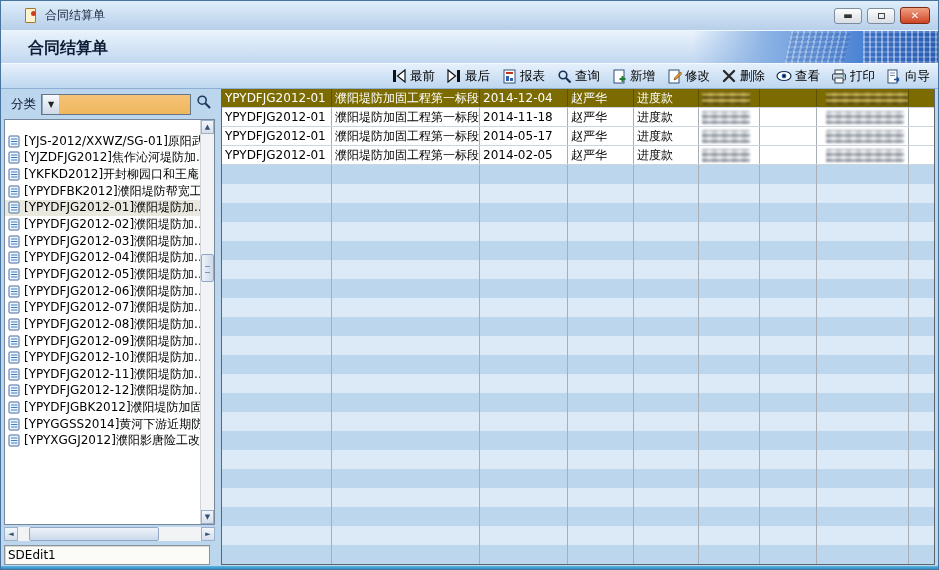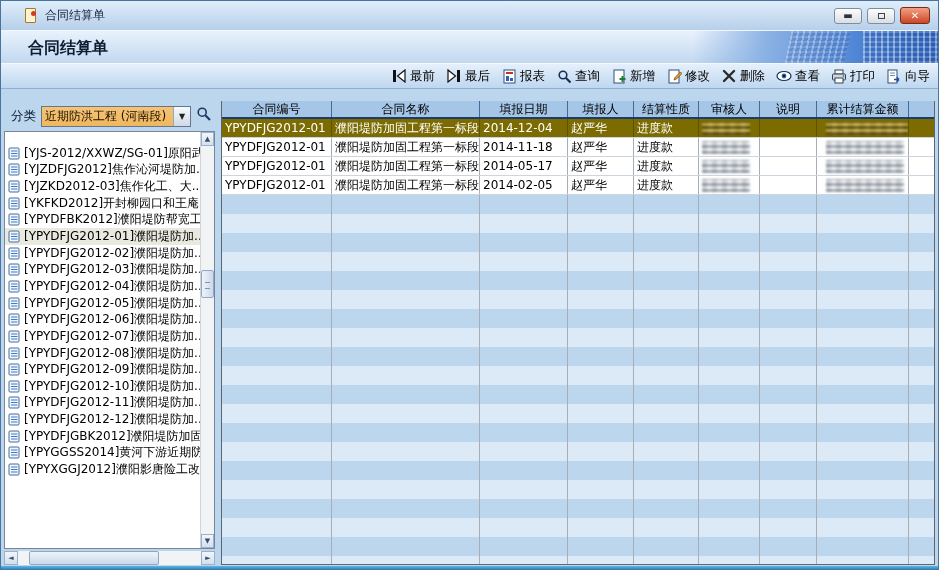--- a/index.html
+++ b/index.html
@@ -43,21 +43,21 @@
   
   .toolbar{position:absolute;top:62px;left:0;right:0;height:26px;
     background:linear-gradient(#e6f0fb,#bed7f0);
     border-top:1px solid #f4f9ff;border-bottom:1px solid #8fb0d4;
     display:flex;align-items:center;justify-content:flex-end;padding-right:8px;gap:11px;}
   .tb-item{display:flex;align-items:center;gap:3px;font-size:12.5px;color:#000;cursor:default;}
   .tb-item .ticon{width:16px;height:16px;display:flex;align-items:center;justify-content:center;}
   .tb-item svg{display:block;}
 
   
-  .main{position:absolute;top:88px;left:3px;right:3px;bottom:4px;display:flex;margin-top:12px;}
+  .main{position:absolute;top:88px;left:3px;right:3px;bottom:4px;display:flex;}
 
   
   .left-panel{width:211px;flex:0 0 auto;display:flex;flex-direction:column;}
   .category-row{height:24px;margin:3px 0 3px 0;display:flex;align-items:center;flex:0 0 auto;}
   .category-label{font-size:12.5px;color:#0a1a30;margin:0 5px 0 7px;}
   .dropdown{flex:1;height:21px;border:1px solid #65768a;background:linear-gradient(var(--dropdown-bg,#f5c377),#efb75e);
     display:flex;align-items:center;overflow:hidden;}
   .dropdown-value{flex:1;font-size:12px;color:#1a1000;padding-left:3px;white-space:nowrap;}
   .dropdown-btn{width:17px;height:100%;border-left:1px solid #98a8bc;
     background:linear-gradient(#f7fafd,#cfd9e6);display:flex;align-items:center;justify-content:center;
@@ -245,21 +245,20 @@
         <span>向导</span>
       </span>
     </div>
 
   <div class="main">
 
     <div class="left-panel">
       <div class="category-row">
         <span class="category-label">分类</span>
         <span class="dropdown">
-          <span class="dropdown-value">近期防洪工程 (河南段)</span>
           <span class="dropdown-btn">▼</span>
         </span>
         <span class="search-btn">
           <span>
             <svg width="16" height="16" viewBox="0 0 16 16">
                 <circle cx="6.2" cy="6.2" r="4" fill="none" stroke="#1d3least" stroke-width="1.6"></circle>
                 <circle cx="6.2" cy="6.2" r="4" fill="none" stroke="#1d3a60" stroke-width="1.6"></circle>
                 <line x1="9.3" y1="9.3" x2="14" y2="14" stroke="#1d3a60" stroke-width="2.2"></line>
               </svg>
           </span>
@@ -286,29 +285,20 @@
                 </svg></span>
               <span>[YJZDFJG2012]焦作沁河堤防加..</span>
             </div>
             <div class="nav-item">
               <span class="nicon"><svg width="13" height="13" viewBox="0 0 13 13">
                   <rect x="1" y="1" width="10" height="11" rx="1" fill="#eef6ff" stroke="#4a6a9a"></rect>
                   <line x1="3" y1="4" x2="9.5" y2="4" stroke="#3f7cc0"></line>
                   <line x1="3" y1="6.5" x2="9.5" y2="6.5" stroke="#3f7cc0"></line>
                   <line x1="3" y1="9" x2="9.5" y2="9" stroke="#3f7cc0"></line>
                 </svg></span>
-              <span>[YJZKD2012-03]焦作化工、大..</span>
-            </div>
-            <div class="nav-item">
-              <span class="nicon"><svg width="13" height="13" viewBox="0 0 13 13">
-                  <rect x="1" y="1" width="10" height="11" rx="1" fill="#eef6ff" stroke="#4a6a9a"></rect>
-                  <line x1="3" y1="4" x2="9.5" y2="4" stroke="#3f7cc0"></line>
-                  <line x1="3" y1="6.5" x2="9.5" y2="6.5" stroke="#3f7cc0"></line>
-                  <line x1="3" y1="9" x2="9.5" y2="9" stroke="#3f7cc0"></line>
-                </svg></span>
               <span>[YKFKD2012]开封柳园口和王庵..</span>
             </div>
             <div class="nav-item">
               <span class="nicon"><svg width="13" height="13" viewBox="0 0 13 13">
                   <rect x="1" y="1" width="10" height="11" rx="1" fill="#eef6ff" stroke="#4a6a9a"></rect>
                   <line x1="3" y1="4" x2="9.5" y2="4" stroke="#3f7cc0"></line>
                   <line x1="3" y1="6.5" x2="9.5" y2="6.5" stroke="#3f7cc0"></line>
                   <line x1="3" y1="9" x2="9.5" y2="9" stroke="#3f7cc0"></line>
                 </svg></span>
               <span>[YPYDFBK2012]濮阳堤防帮宽工程</span>
@@ -459,36 +449,26 @@
       </div>
 
       <div class="h-scroll">
         <span class="s-btn">◄</span>
         <span class="h-track">
           <span class="h-thumb"></span>
         </span>
         <span class="s-btn">►</span>
       </div>
 
+      <div class="sdedit">SDEdit1</div>
     </div>
 
     <div class="gap"></div>
 
     <div class="table-area">
-      <div class="tr head">
-          <div class="td" style="width: 110px;">合同编号</div>
-          <div class="td" style="width: 148px;">合同名称</div>
-          <div class="td" style="width: 88px;">填报日期</div>
-          <div class="td" style="width: 66px;">填报人</div>
-          <div class="td" style="width: 65px;">结算性质</div>
-          <div class="td" style="width: 61px;">审核人</div>
-          <div class="td" style="width: 57px;">说明</div>
-          <div class="td" style="width: 92px;">累计结算金额</div>
-          <div class="td last"></div>
-        </div>
       <div style="display:flex;flex-direction:column;flex:1;overflow:hidden;">
           <div class="tr row sel">
             <div class="td" style="width: 110px;">YPYDFJG2012-01</div>
             <div class="td" style="width: 148px;">濮阳堤防加固工程第一标段</div>
             <div class="td" style="width: 88px;">2014-12-04</div>
             <div class="td" style="width: 66px;">赵严华</div>
             <div class="td" style="width: 65px;">进度款</div>
             <div class="td" style="width: 61px;">
               <span class="masked masked-dark" style="width: 48px;"></span>
             </div>

